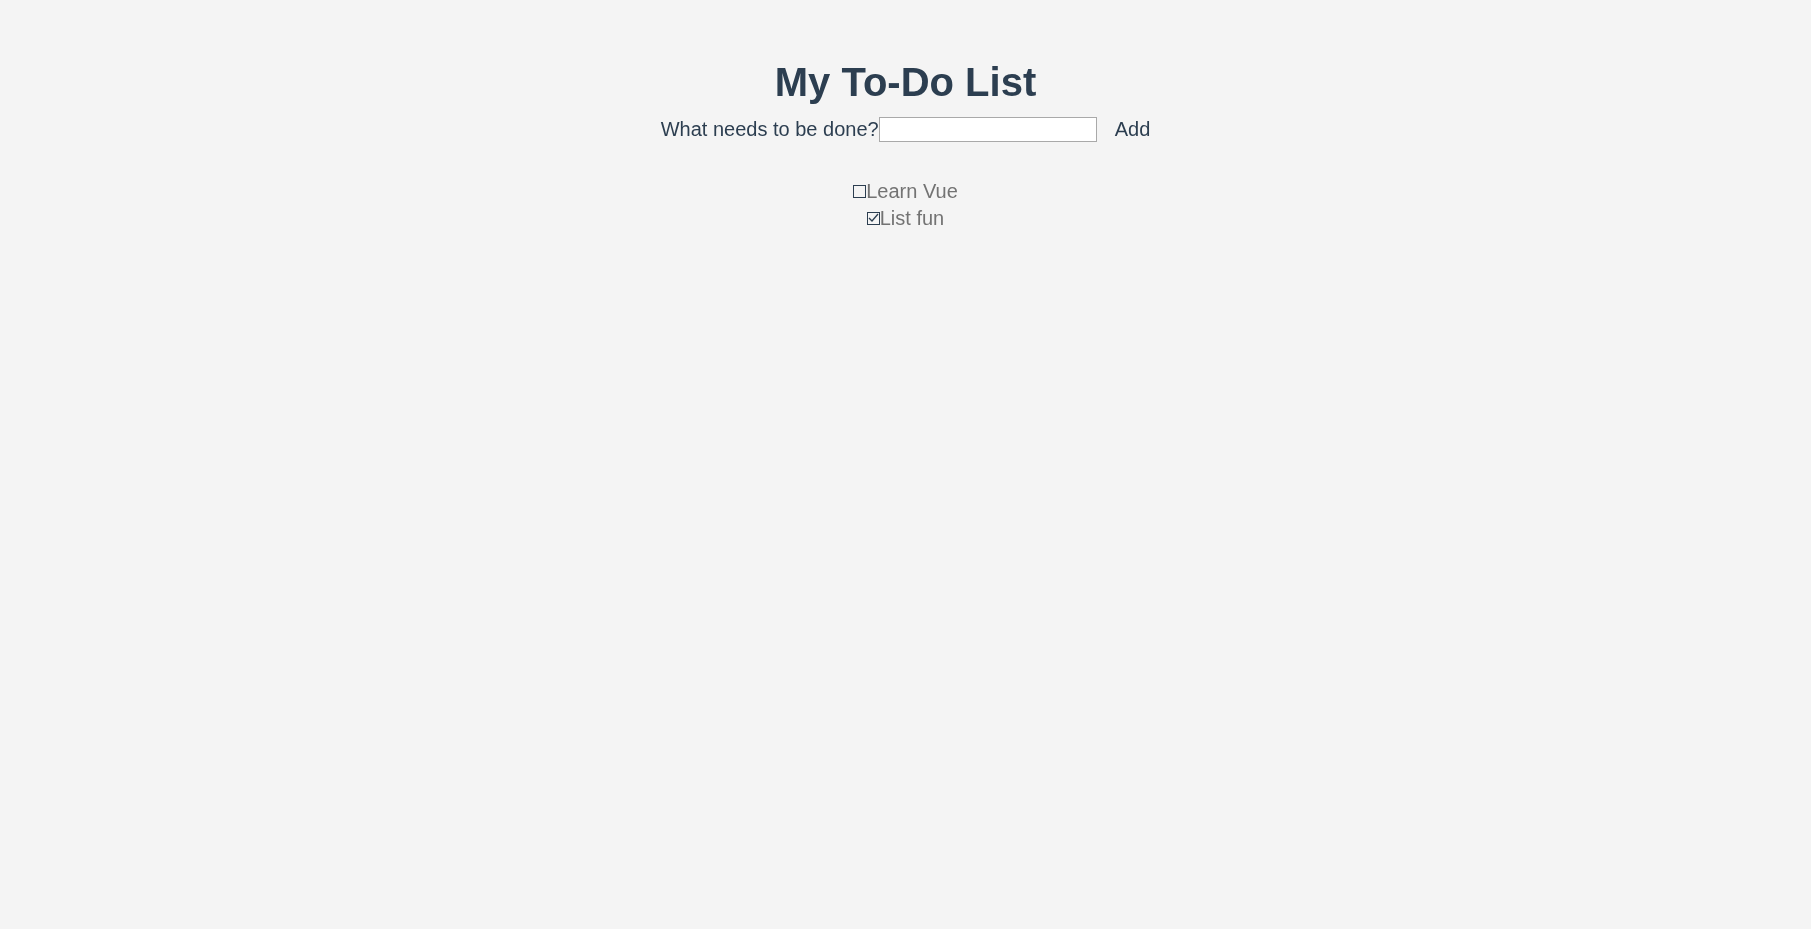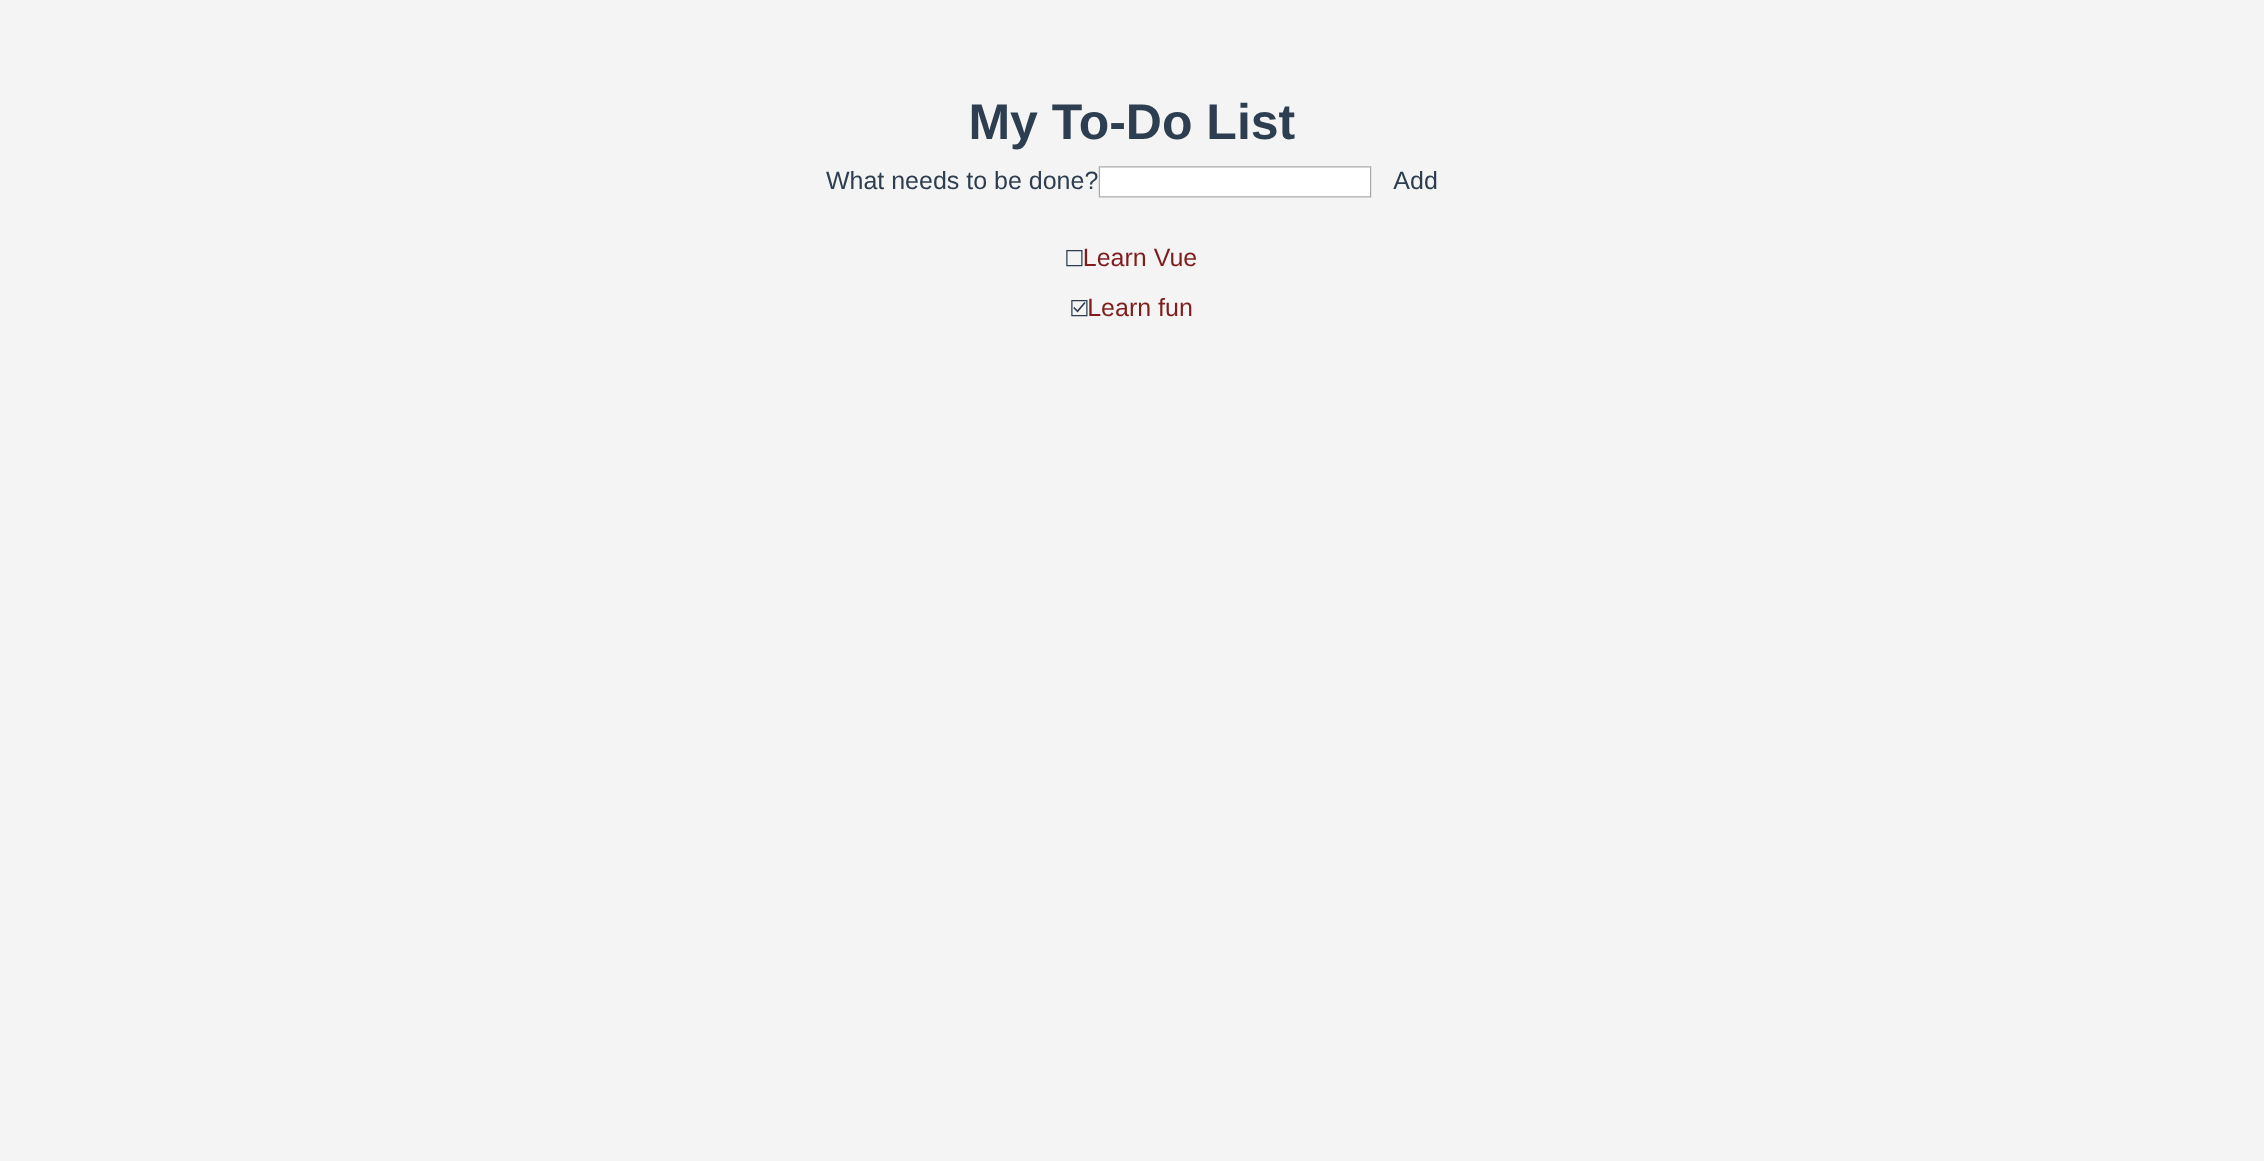--- a/index.html
+++ b/index.html
@@ -9,21 +9,21 @@
       margin: 0;
       padding: 0;
       background-color: #f4f4f4;
       font-family: Arial, Helvetica, sans-serif;
       color: #2c3e50;
       width: 1811px;
       height: 929px;
     }
     .container {
       text-align: center;
-      padding-top: 76px;
+      padding-top: 60px;
     }
     h1 {
       font-size: 40px;
       font-weight: bold;
       margin: 0 0 12px 0;
       color: #2c3e50;
     }
     .form-row {
       font-size: 20px;
       color: #2c3e50;
@@ -46,23 +46,23 @@
       vertical-align: middle;
       margin-left: 18px;
     }
     ul.todo-list {
       list-style: none;
       padding: 0;
       margin: 0;
     }
     ul.todo-list li {
       font-size: 20px;
-      color: #7f1d1d;
+      color: #737373;
       line-height: 1.35;
-      margin: 13px;
+      margin: 0;
     }
     .cb {
       display: inline-block;
       width: 13px;
       height: 13px;
       border: 1px solid #2c3e50;
       vertical-align: baseline;
       position: relative;
       margin-right: 0px;
       top: 0px;
@@ -94,16 +94,16 @@
     <label>What needs to be done?</label><input type="text" value="" style=""><span class="add">Add</span>
   </div>
 
   <ul class="todo-list">
     <li>
       <span class="cb"></span><span>Learn Vue</span>
     </li>
     <li>
       <span class="cb checked"><svg viewBox="0 0 13 13">
             <polyline points="2,7 5,10 11,3" fill="none" stroke="#2c3e50" stroke-width="1.3"></polyline>
-          </svg></span><span>Learn fun</span>
+          </svg></span><span>List fun</span>
     </li>
   </ul>
 </div>
 
 </body></html>

